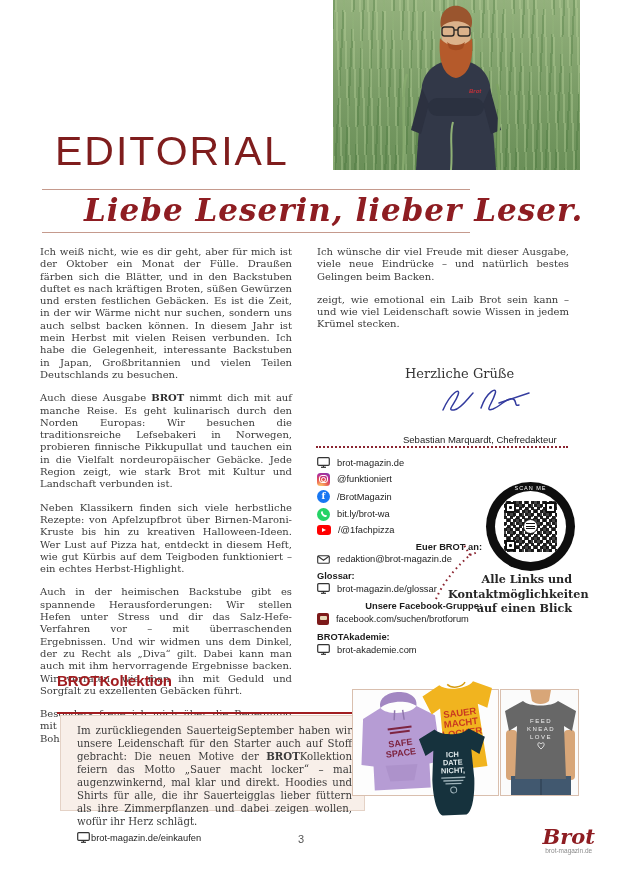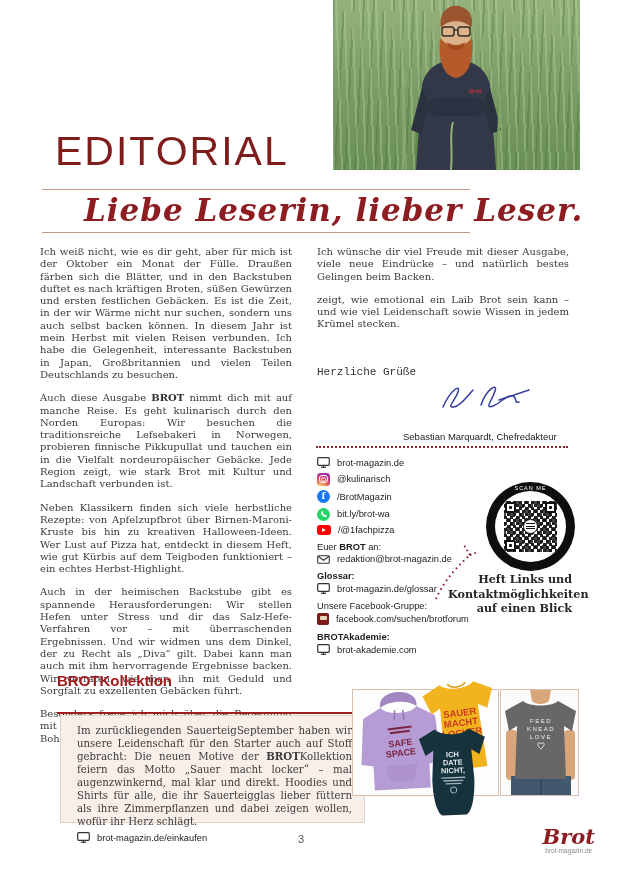--- a/index.html
+++ b/index.html
@@ -33,30 +33,30 @@
     position:absolute; left:492px; top:208px;
     font-family:"Liberation Sans", sans-serif; font-size:24px; color:#dccabd;
   }
   
   .col { position:absolute; top:246px; width:252px; font-size:10px; line-height:12.3px; text-align:justify; }
   .col-left { left:40px; } .col-right { left:317px; }
   .col p { margin:0 0 11px 0; }
   .col b { color:#2e2e2e; }
   
   .closing { position:absolute; left:317px; top:366px; width:252px; }
-  .salutation { font-size:11px; color:#333;font-family:Liberation Mono, monospace; }
+  .salutation { margin-left:88px; font-size:13px; color:#333; }
   .signature { margin-left:120px; margin-top:1px; display:block; }
   .sig-name { margin-left:86px; margin-top:18px; font-family:"Liberation Sans", sans-serif; font-size:9.5px; color:#222; }
   
   .dotted-sep { position:absolute; left:316px; top:446px; width:252px; border-top:2px dotted #8a2430; }
   .links { position:absolute; left:317px; top:457px; width:165px; font-family:"Liberation Sans", sans-serif; font-size:9.3px; color:#222; }
   .link-row { display:flex; align-items:center; gap:7px; margin-bottom:4.6px; }
   .link-row .txt { white-space:nowrap; }
   .sub-label { font-weight:bold; margin:7px 0 2px 0; color:#1c1c1c; }
-  .sub-label.plain { font-weight:normal; }
+  .sub-label.plain { font-weight:bold;text-align:right; }
   .icon { display:inline-flex; align-items:center; justify-content:center; flex:0 0 auto; }
   .ic-ig { width:13px; height:13px; border-radius:3.5px; position:relative;
     background:radial-gradient(circle at 28% 110%, #fdc468 8%, #e95950 45%, #bc318f 70%, #7639b5 100%); }
   .ic-ig::before { content:""; position:absolute; inset:2.2px; border:1.2px solid #fff; border-radius:3px; }
   .ic-ig::after { content:""; position:absolute; left:4.2px; top:4.2px; width:3px; height:3px; border:1.2px solid #fff; border-radius:50%; }
   .ic-fb { width:13px; height:13px; border-radius:50%; background:#1877f2; color:#fff;
     font-family:"DejaVu Serif", serif; font-weight:bold; font-size:9px; line-height:13px; text-align:center; }
   .ic-wa { width:13px; height:13px; border-radius:50%; background:#25d366; }
   .ic-yt { width:14px; height:10px; border-radius:3px; background:#f00; position:relative; }
   .ic-yt::after { content:""; position:absolute; left:5px; top:2.6px; border-left:4.5px solid #fff; border-top:2.4px solid transparent; border-bottom:2.4px solid transparent; }
@@ -78,24 +78,24 @@
     background:#fff; border:1.6px solid #111; border-radius:50%; }
   .qr-center::after { content:""; position:absolute; left:2.4px; right:2.4px; top:2.6px; height:6.4px;
     background:repeating-linear-gradient(#111 0 1.3px, transparent 1.3px 2.6px); }
   .qr-arrow { position:absolute; left:430px; top:533px; z-index:1; }
   .qr-caption { position:absolute; left:448px; top:572px; width:124px; text-align:right;
     font-size:11.2px; font-weight:bold; line-height:14.5px; color:#272727; }
   
   .koll-title { position:absolute; left:57px; top:672px; font-family:"Liberation Sans", sans-serif;
     font-weight:bold; font-size:15px; color:#a11d20; }
   .koll-rule { position:absolute; left:57px; top:712px; width:307px; height:1.5px; background:#a11d20; }
-  .koll-box { position:absolute; left:60px; top:715px; width:305px; height:108px;
+  .koll-box { position:absolute; left:60px; top:715px; width:305px; height:96px;
     background:#f8efe9; border:1px solid #e4d2c6; padding:8px 12px 6px 16px; }
   .koll-box .ktext { font-size:10.2px; line-height:13px; text-align:justify; color:#3b3b3b; }
-  .koll-link { display:flex; align-items:center; gap:7px; margin-top:4px;
+  .koll-link { display:flex; align-items:center; gap:1px; margin-top:4px;
     font-family:"Liberation Sans", sans-serif; font-size:9.3px; color:#222; }
   
   .frame { position:absolute; background:#fdfdfd; border:1px solid #d9bfae; }
   .frame1 { left:352px; top:689px; width:147px; height:107px; }
   .frame2 { left:500px; top:689px; width:79px; height:107px; overflow:hidden; background:#fbfbfb; }
   .garment { position:absolute; }
   .hoodie { left:354px; top:677px; z-index:3; transform:rotate(-3deg); }
   .tee-yellow { left:416px; top:671px; z-index:3; transform:rotate(-7deg); }
   .tee-navy { left:410px; top:719px; z-index:4; transform:rotate(-2deg); }
   
@@ -167,21 +167,21 @@
         <svg width="13" height="11" viewBox="0 0 13 11">
             <rect x="0.7" y="0.7" width="11.6" height="7.6" rx="1" fill="none" stroke="#333" stroke-width="1.2"></rect>
             <line x1="4" y1="10.3" x2="9" y2="10.3" stroke="#333" stroke-width="1.2"></line>
             <line x1="6.5" y1="8.4" x2="6.5" y2="10" stroke="#333" stroke-width="1.2"></line>
           </svg>
       </span>
       <span class="txt">brot-magazin.de</span>
     </div>
     <div class="link-row">
       <span class="icon ic-ig"></span>
-      <span class="txt">@kulinarisch</span>
+      <span class="txt">@funktioniert</span>
     </div>
     <div class="link-row">
       <span class="icon ic-fb">f</span>
       <span class="txt">/BrotMagazin</span>
     </div>
     <div class="link-row">
       <span class="icon ic-wa">
         <svg width="8" height="8" viewBox="0 0 8 8">
             <path d="M2,1.2 C3,1 3.2,2.2 2.8,2.8 C3.2,3.8 4.2,4.8 5.2,5.2 C5.8,4.8 7,5 6.8,6 C6.6,7 5.4,7.2 4.4,6.8 C2.8,6.2 1.8,5.2 1.2,3.6 C0.8,2.6 1,1.4 2,1.2 Z" fill="#fff"></path>
           </svg>
@@ -243,21 +243,21 @@
         <span class="finder f2"></span>
         <span class="finder f3"></span>
       <span class="qr-center"></span>
     </div>
   </div>
   <svg class="qr-arrow" width="60" height="70" viewBox="0 0 60 70">
     <path d="M6,66 C12,52 22,38 40,22" fill="none" stroke="#8a2430" stroke-width="2" stroke-dasharray="1.6 3.6"></path>
     <path d="M40,22 L34,12 M40,22 L48,19" fill="none" stroke="#8a2430" stroke-width="2" stroke-dasharray="1.6 3"></path>
   </svg>
   <div class="qr-caption">
-    <div>Heft Links und</div>
+    <div>Alle Links und</div>
     <div>Kontaktmöglichkeiten</div>
     <div>auf einen Blick</div>
   </div>
 
   <div class="koll-title">BROTKollektion</div>
   <div class="koll-rule"></div>
   <div class="koll-box">
     <div class="ktext"><span>Im zurückliegenden SauerteigSeptember haben wir unsere Leidenschaft für den Starter auch auf Stoff gebracht: Die neuen Motive der </span><b>BROT</b><span>Kollektion feiern das Motto „Sauer macht locker“ – mal augenzwinkernd, mal klar und direkt. Hoodies und Shirts für alle, die ihr Sauerteigglas lieber füttern als ihre Zimmerpflanzen und dabei zeigen wollen, wofür ihr Herz schlägt.</span></div>
     <div class="koll-link">
       <span class="icon">

